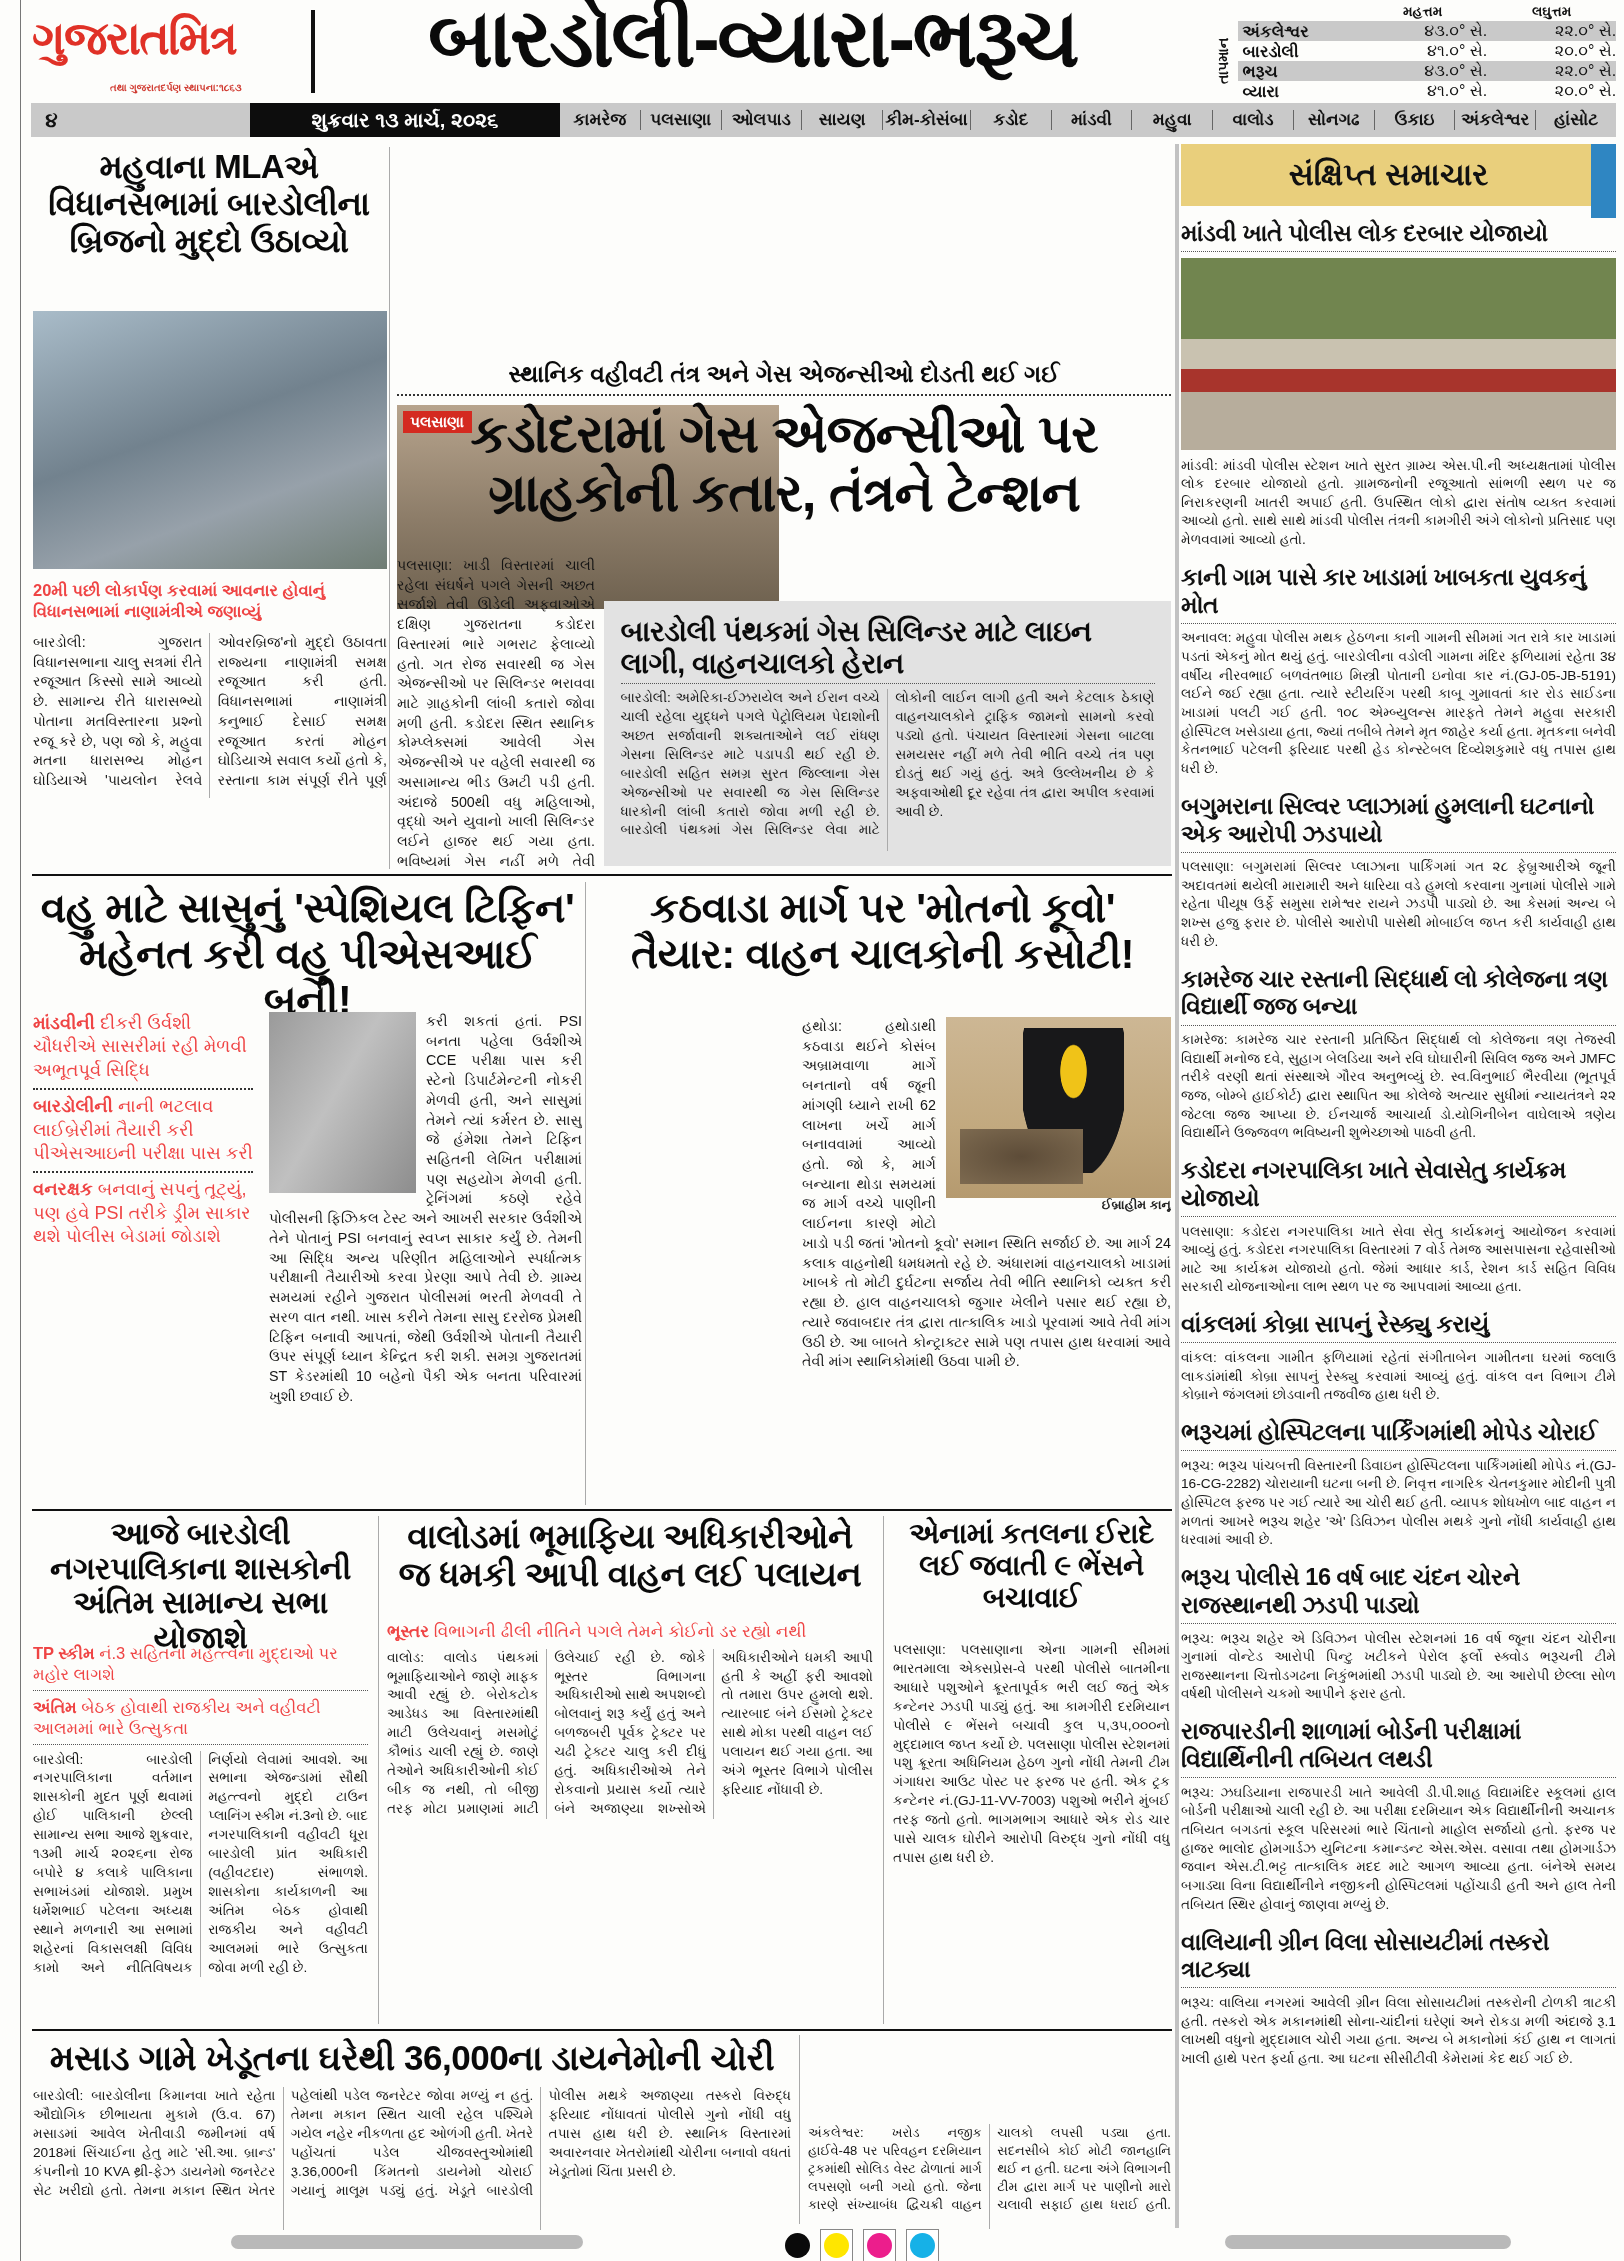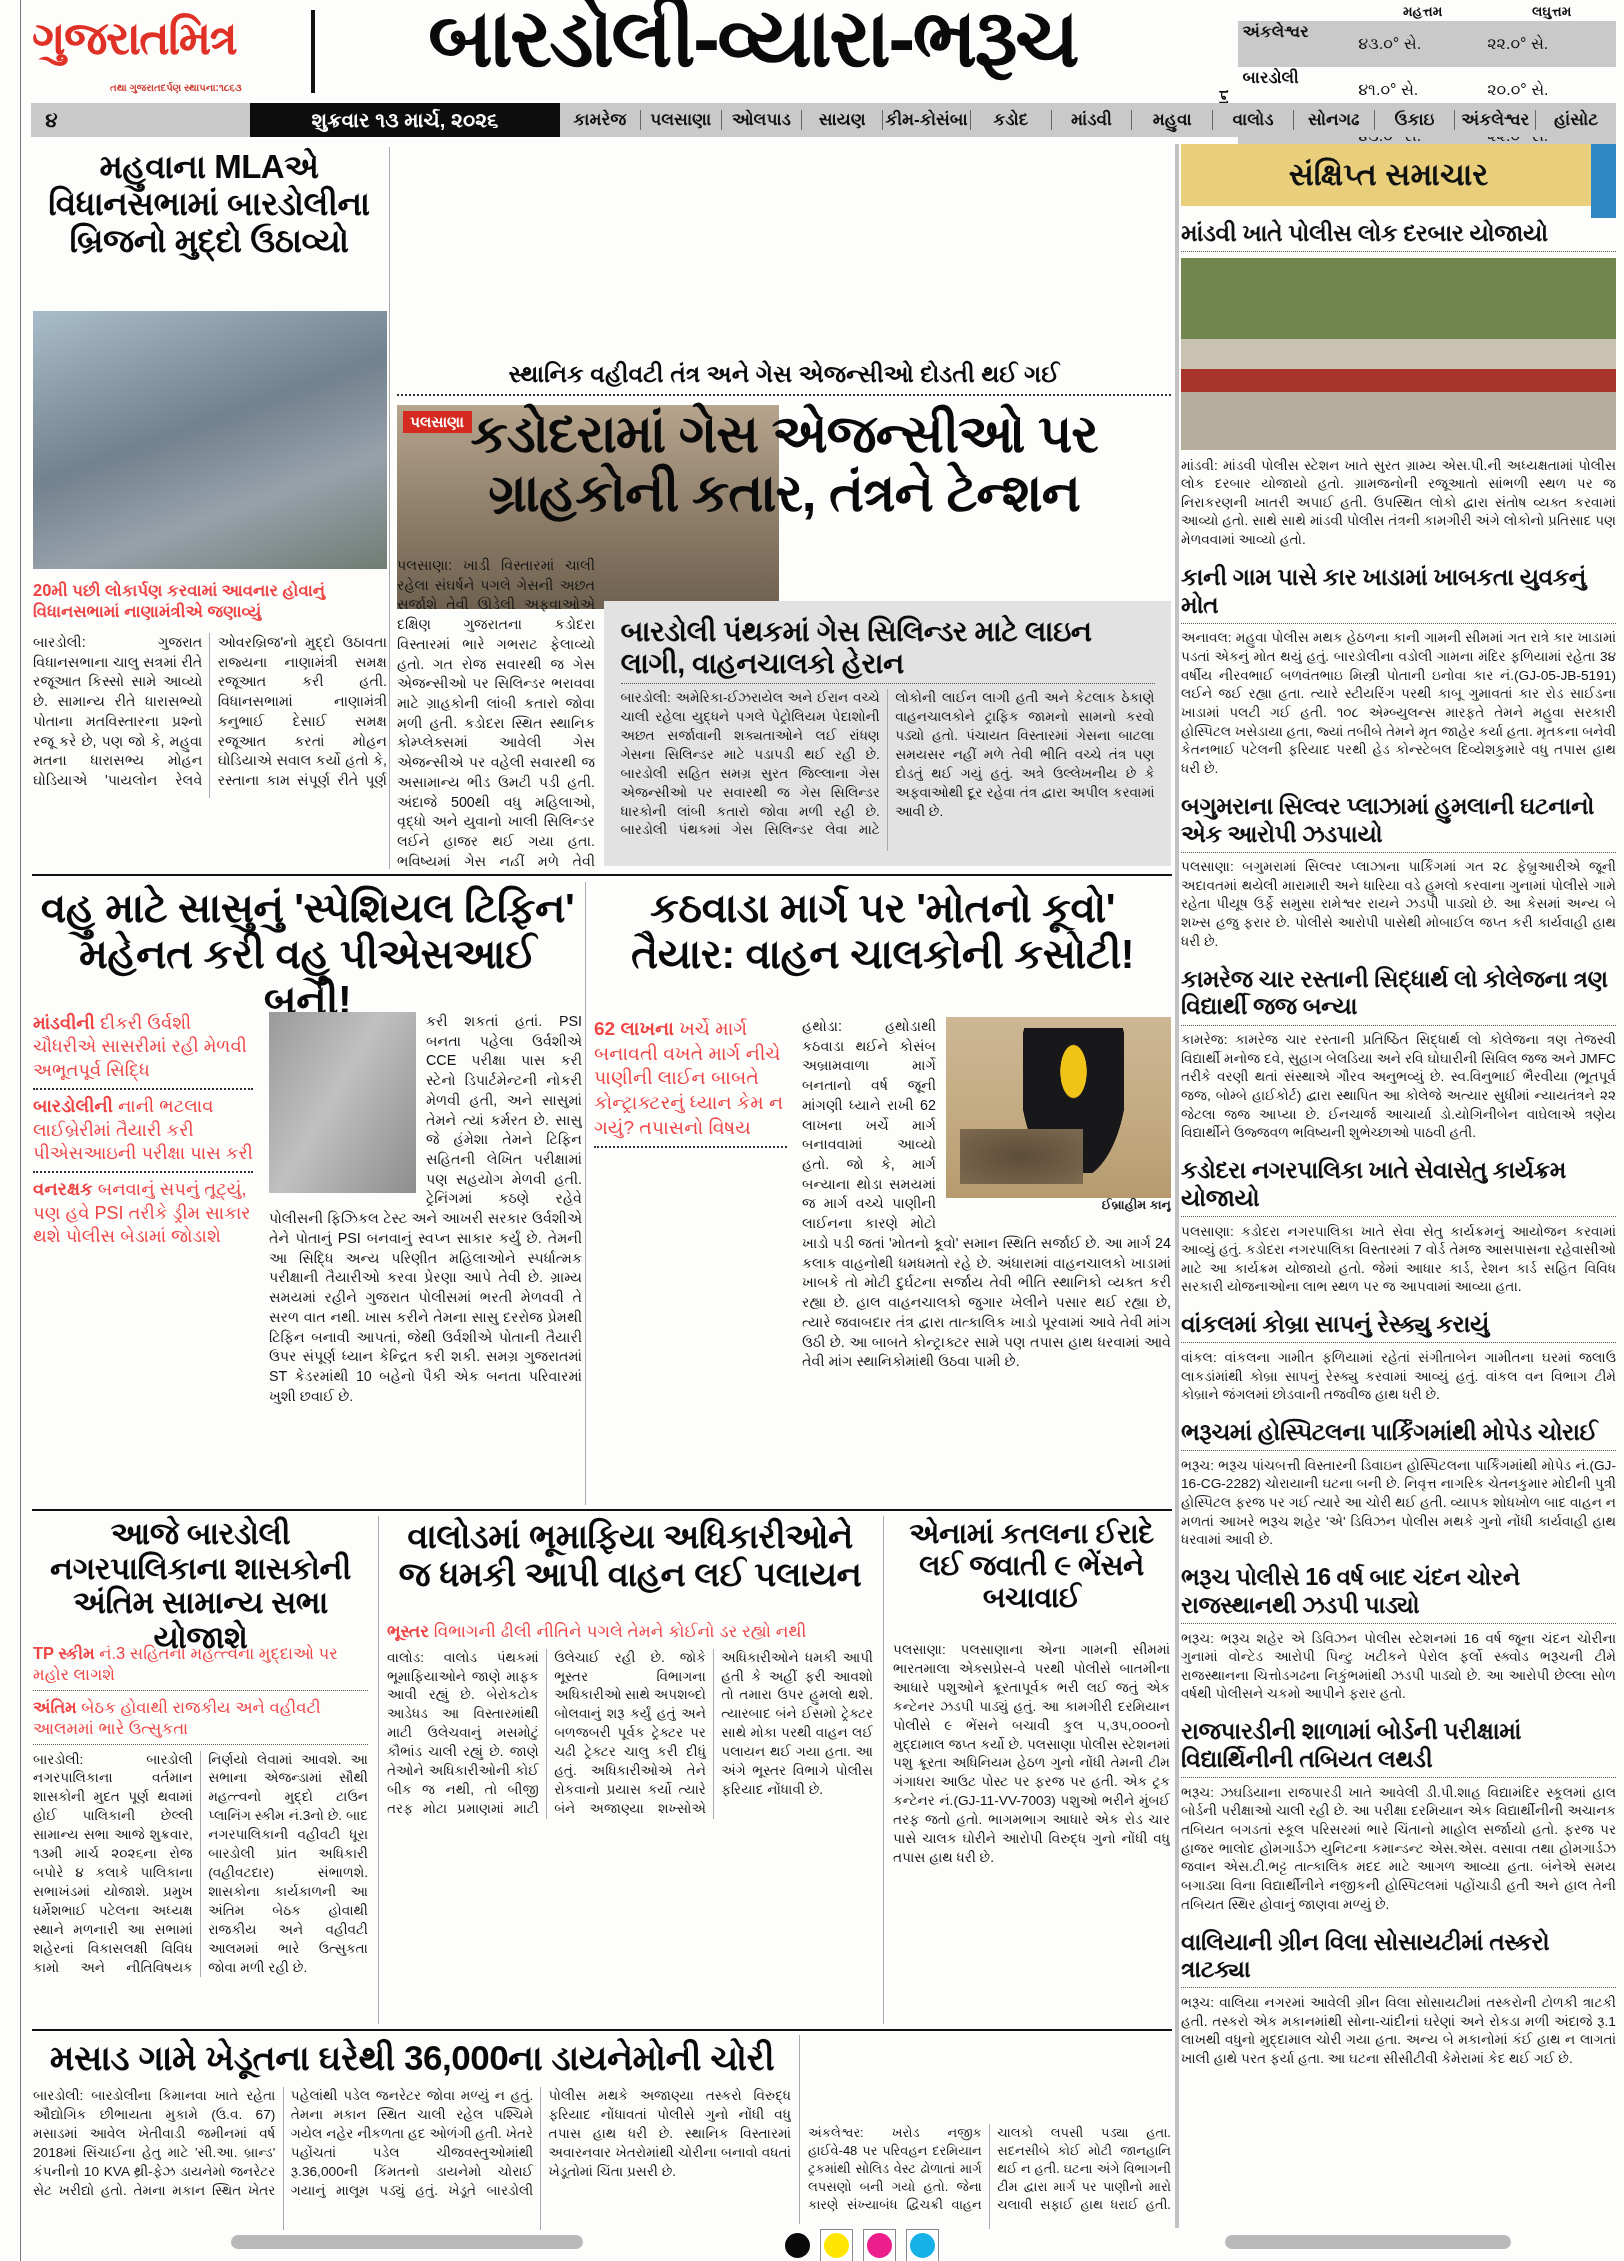--- a/index.html
+++ b/index.html
@@ -12,21 +12,21 @@
               letter-spacing:-1.6px;line-height:1;}
   .logo-tag{left:110px;top:82px;width:165px;font-size:10px;color:#d03a30;font-weight:700;}
   .mast-div{left:311px;top:10px;width:3.8px;height:83px;background:#111;}
   .edition-title{left:324px;top:-7.7px;width:857px;text-align:center;font-size:81px;font-weight:800;
                  letter-spacing:-2.7px;color:#0a0a0a;white-space:nowrap;}
   
   .weather{right:8.8px;top:3.3px;width:401px;font-size:14.3px;}
   .wx-grid{display:grid;grid-template-columns:23px 120px 129px 129px;}
   .wx-head{font-weight:800;text-align:center;font-size:13.7px;padding:1.1px 0;}
   .wx-city{font-weight:800;font-size:16.5px;padding:0.5px 4.4px;}
-  .wx-val{text-align:left;font-size:16px;padding:14px 0;}
+  .wx-val{text-align:right;font-size:16px;padding:1px 0;}
   .wx-row-sh{background:#c9c9c9;}
   .wx-side{writing-mode:vertical-rl;transform:rotate(180deg);font-weight:800;font-size:14.3px;
            grid-row:2 / span 4;text-align:center;}
   
   .datebar{left:31px;top:103px;width:1585px;height:34px;display:flex;}
   .db-pg{width:219px;background:#c9c9c9;font-size:20px;font-weight:700;display:flex;align-items:center;padding-left:14.3px;box-sizing:border-box;}
   .db-date{width:310px;background:#0d0d0d;color:#fff;font-size:20.3px;font-weight:800;display:flex;align-items:center;justify-content:center;}
   .db-cities{flex:1;background:#c9c9c9;display:flex;align-items:center;}
   .db-city{flex:1;text-align:center;font-size:17px;font-weight:800;border-left:1.6px solid #666;white-space:nowrap;padding:0 2.2px;}
   .db-city:first-child{border-left:none;}
@@ -175,27 +175,20 @@
       <span>બનવાનું સપનું તૂટ્યું, પણ હવે PSI તરીકે ડ્રીમ સાકાર થશે પોલીસ બેડામાં જોડાશે</span>
     </div>
   </div>
   <div class="abs hl center" style="left:33px;top:886px;width:549px;font-size:41px;">વહુ માટે સાસુનું 'સ્પેશિયલ ટિફિન' મહેનત કરી વહુ પીએસઆઈ બની!</div>
   <div class="abs" style="left:269px;top:1012px;width:313px;height:483px;overflow:hidden;">
     <div class="photo ph-award" style="float:left;width:147px;height:181px;margin:0 10px 5.5px 0;"></div>
     <div class="body-t">કરી શકતાં હતાં. PSI બનતા પહેલા ઉર્વશીએ CCE પરીક્ષા પાસ કરી સ્ટેનો ડિપાર્ટમેન્ટની નોકરી મેળવી હતી, અને સાસુમાં તેમને ત્યાં કર્મરત છે. સાસુ જે હંમેશા તેમને ટિફિન સહિતની લેખિત પરીક્ષામાં પણ સહયોગ મેળવી હતી. ટ્રેનિંગમાં કઠણે રહેવે પોલીસની ફિઝિકલ ટેસ્ટ અને આખરી સરકાર ઉર્વશીએ તેને પોતાનું PSI બનવાનું સ્વપ્ન સાકાર કર્યું છે. તેમની આ સિદ્ધિ અન્ય પરિણીત મહિલાઓને સ્પર્ધાત્મક પરીક્ષાની તૈયારીઓ કરવા પ્રેરણા આપે તેવી છે. ગ્રામ્ય સમયમાં રહીને ગુજરાત પોલીસમાં ભરતી મેળવવી તે સરળ વાત નથી. ખાસ કરીને તેમના સાસુ દરરોજ પ્રેમથી ટિફિન બનાવી આપતાં, જેથી ઉર્વશીએ પોતાની તૈયારી ઉપર સંપૂર્ણ ધ્યાન કેન્દ્રિત કરી શકી. સમગ્ર ગુજરાતમાં ST કેડરમાંથી 10 બહેનો પૈકી એક બનતા પરિવારમાં ખુશી છવાઈ છે.</div>
   </div>
 
   <div class="abs hl center" style="left:594px;top:886px;width:577px;font-size:41px;">કઠવાડા માર્ગ પર 'મોતનો કૂવો' તૈયાર: વાહન ચાલકોની કસોટી!</div>
-  <div class="abs" style="left:594px;top:1017px;width:193px;">
-    <div class="deck" style="font-size:19px;">
-      <b>62 લાખના</b>
-      <span>ખર્ચે માર્ગ બનાવતી વખતે માર્ગ નીચે પાણીની લાઈન બાબતે કોન્ટ્રાક્ટરનું ધ્યાન કેમ ન ગયું? તપાસનો વિષય</span>
-    </div>
-    <div class="drule"></div>
-  </div>
   <div class="abs" style="left:802px;top:1017px;width:369px;height:478px;overflow:hidden;">
     <div style="float:right;width:225px;margin:0 0 4.4px 10px;">
       <div class="photo ph-rick" style="width:225px;height:181px;">
         <div class="rick-blob"></div>
         <div class="ph-pit"></div>
       </div>
       <div class="credit">ઈબ્રાહીમ કાનૂ</div>
     </div>
     <div class="body-t">હથોડા: હથોડાથી કઠવાડા થઈને કોસંબ અબ્રામવાળા માર્ગે બનતાનો વર્ષ જૂની માંગણી ધ્યાને રાખી 62 લાખના ખર્ચે માર્ગ બનાવવામાં આવ્યો હતો. જો કે, માર્ગ બન્યાના થોડા સમયમાં જ માર્ગ વચ્ચે પાણીની લાઈનના કારણે મોટો ખાડો પડી જતાં 'મોતનો કૂવો' સમાન સ્થિતિ સર્જાઈ છે. આ માર્ગ 24 કલાક વાહનોથી ધમધમતો રહે છે. અંધારામાં વાહનચાલકો ખાડામાં ખાબકે તો મોટી દુર્ઘટના સર્જાય તેવી ભીતિ સ્થાનિકો વ્યક્ત કરી રહ્યા છે. હાલ વાહનચાલકો જુગાર ખેલીને પસાર થઈ રહ્યા છે, ત્યારે જવાબદાર તંત્ર દ્વારા તાત્કાલિક ખાડો પૂરવામાં આવે તેવી માંગ ઉઠી છે. આ બાબતે કોન્ટ્રાક્ટર સામે પણ તપાસ હાથ ધરવામાં આવે તેવી માંગ સ્થાનિકોમાંથી ઉઠવા પામી છે.</div>
   </div>

